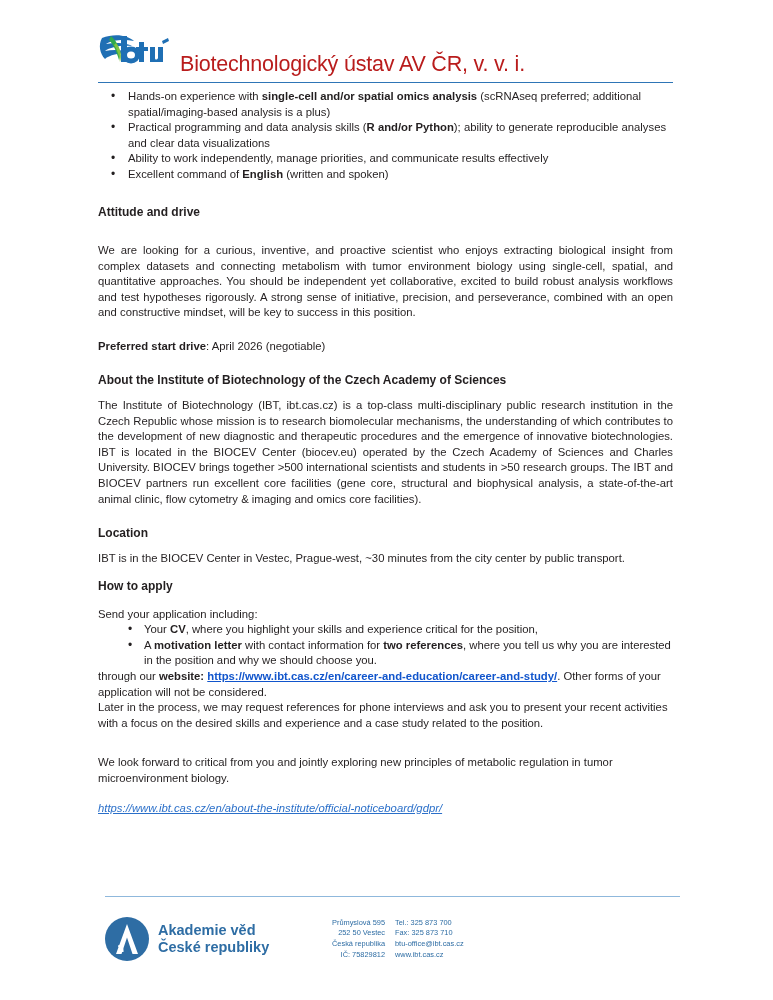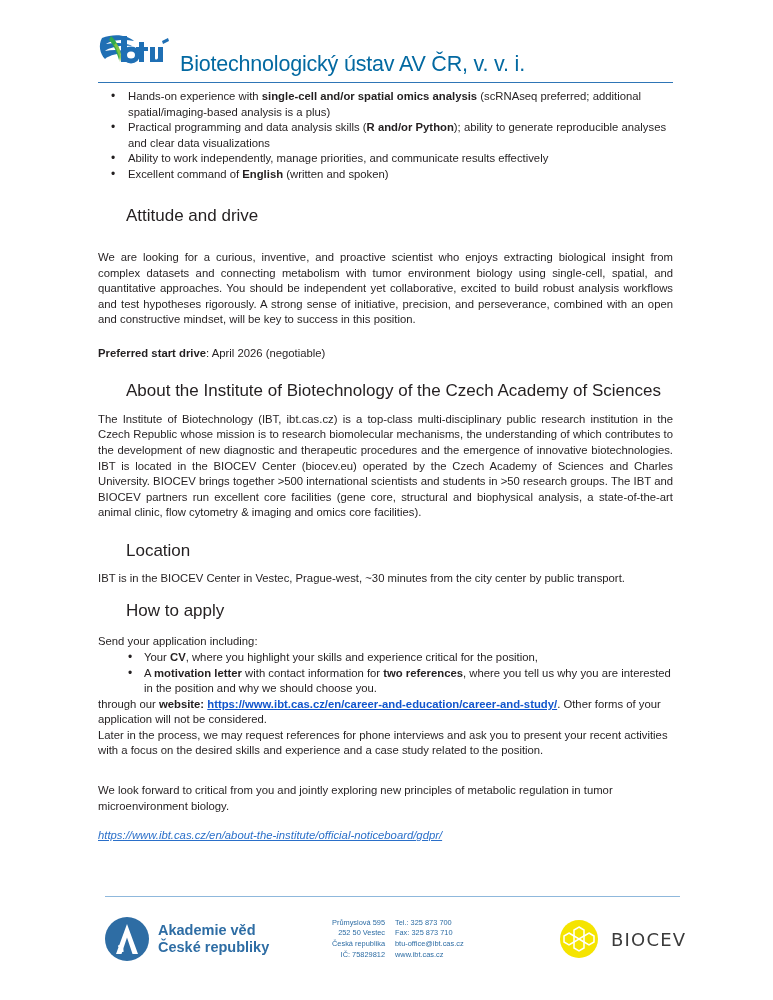--- a/index.html
+++ b/index.html
@@ -39,38 +39,38 @@
   .logo-btu {
     width: 84px;
     height: 46px;
     position: relative;
     flex: 0 0 auto;
   }
   .logo-btu svg { display:block; }
   .header-title {
     font-size: 21.5px;
     line-height: 1;
-    color: #0369a1;
+    color: #b91c1c;
     letter-spacing: -0.2px;
     padding-bottom: 3px;
     margin-left: 2px;
     white-space: nowrap;
   }
   .header-rule {
     border: 0;
     border-top: 1.6px solid #2e75b6;
     margin: 4px 0 0 0;
     width: 575px;
   }
 
   
   .doc { font-size: 11.3px; line-height: 1.38; }
   p { margin: 0; }
   .just { text-align: justify; }
-  .sec-head { font-weight: normal; font-size: 17px; margin-left: 28px; }
+  .sec-head { font-weight: bold; font-size: 12px; }
   b, .b { font-weight: bold; }
 
   ul.bullets {
     list-style: none;
     margin: 0;
     padding: 0;
   }
   ul.bullets li {
     position: relative;
     padding-left: 30px;
@@ -283,29 +283,17 @@
           <div>IČ: 75829812</div>
         </div>
         <div class="addr-col-right">
           <div>Tel.: 325 873 700</div>
           <div>Fax: 325 873 710</div>
           <div>btu-office@ibt.cas.cz</div>
           <div>www.ibt.cas.cz</div>
         </div>
       </div>
 
-      <div class="biocev">
-        <svg width="40" height="40" viewBox="0 0 40 40" xmlns="http://www.w3.org/2000/svg">
-          <circle cx="20" cy="20" r="19" fill="#f5e400"></circle>
-          <g fill="none" stroke="#ffffff" stroke-width="1.5">
-            <polygon points="20,8 25,11 25,17 20,20 15,17 15,11"></polygon>
-            <polygon points="20,20 25,23 25,29 20,32 15,29 15,23"></polygon>
-            <polygon points="10,14 15,17 15,23 10,26 5,23 5,17"></polygon>
-            <polygon points="30,14 35,17 35,23 30,26 25,23 25,17"></polygon>
-          </g>
-        </svg>
-        <div class="biocev-word">BIOCEV</div>
-      </div>
 
     </div>
   </div>
 
 </div>
 
 </body></html>

